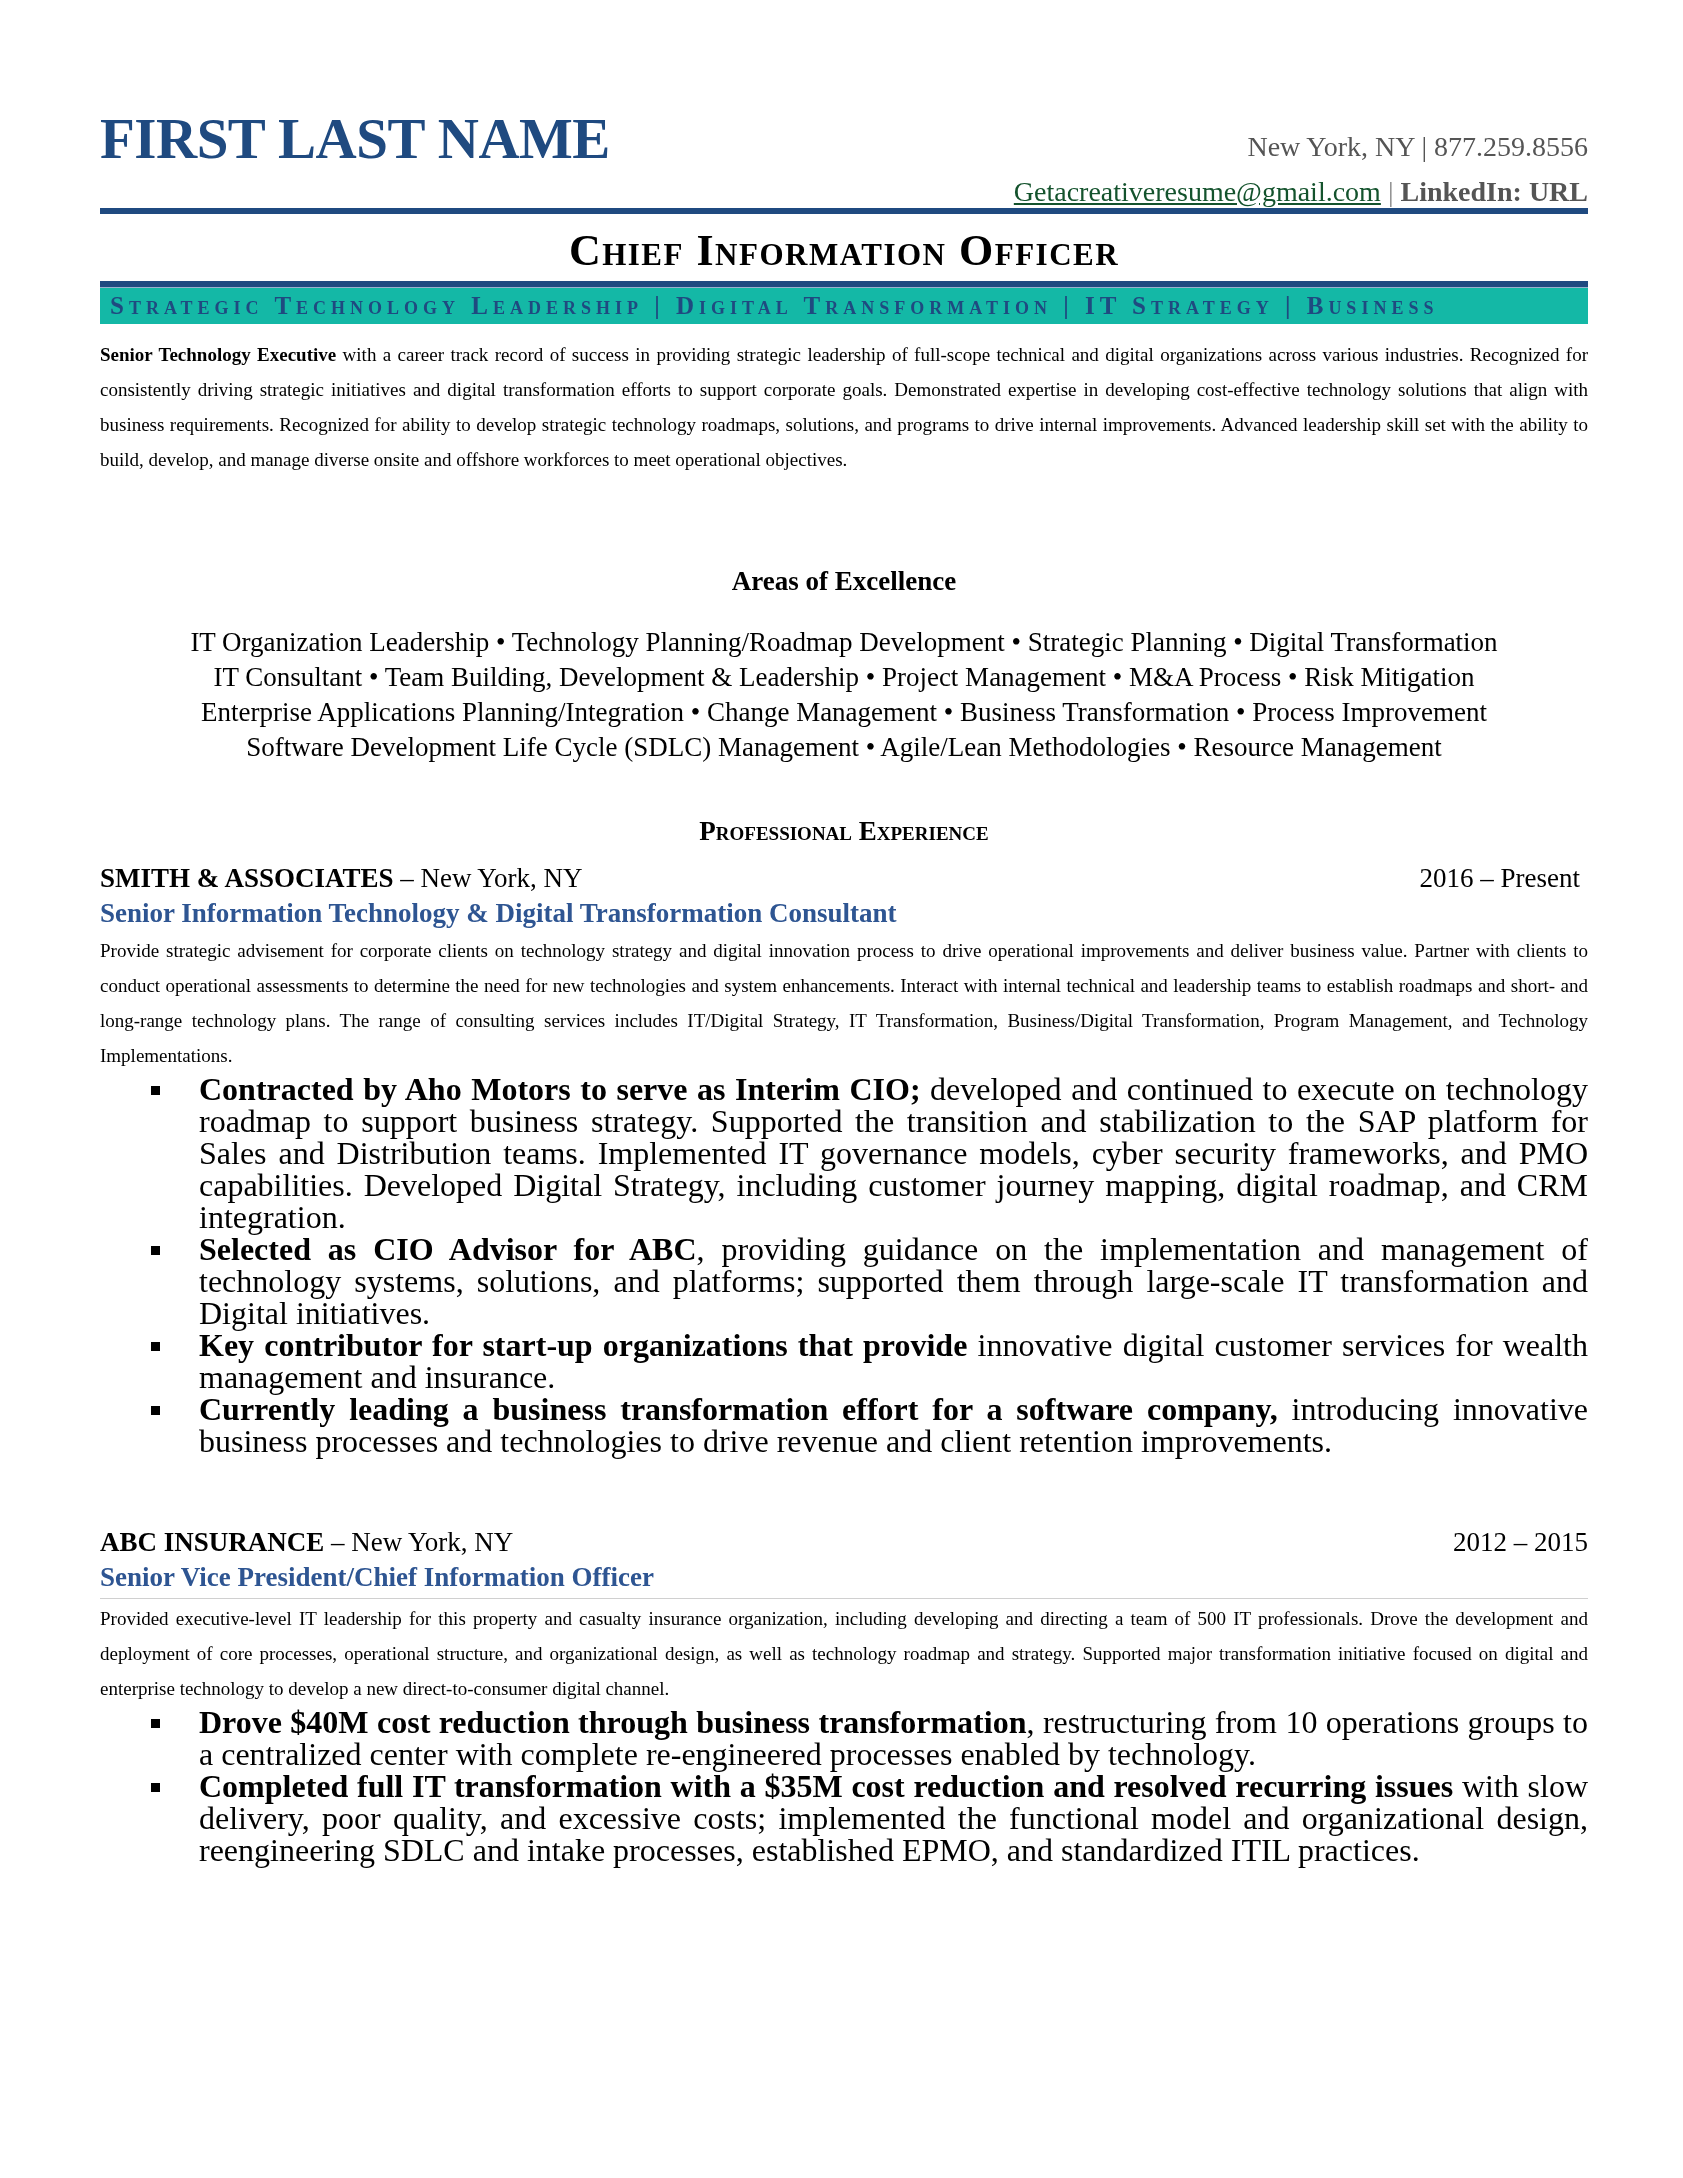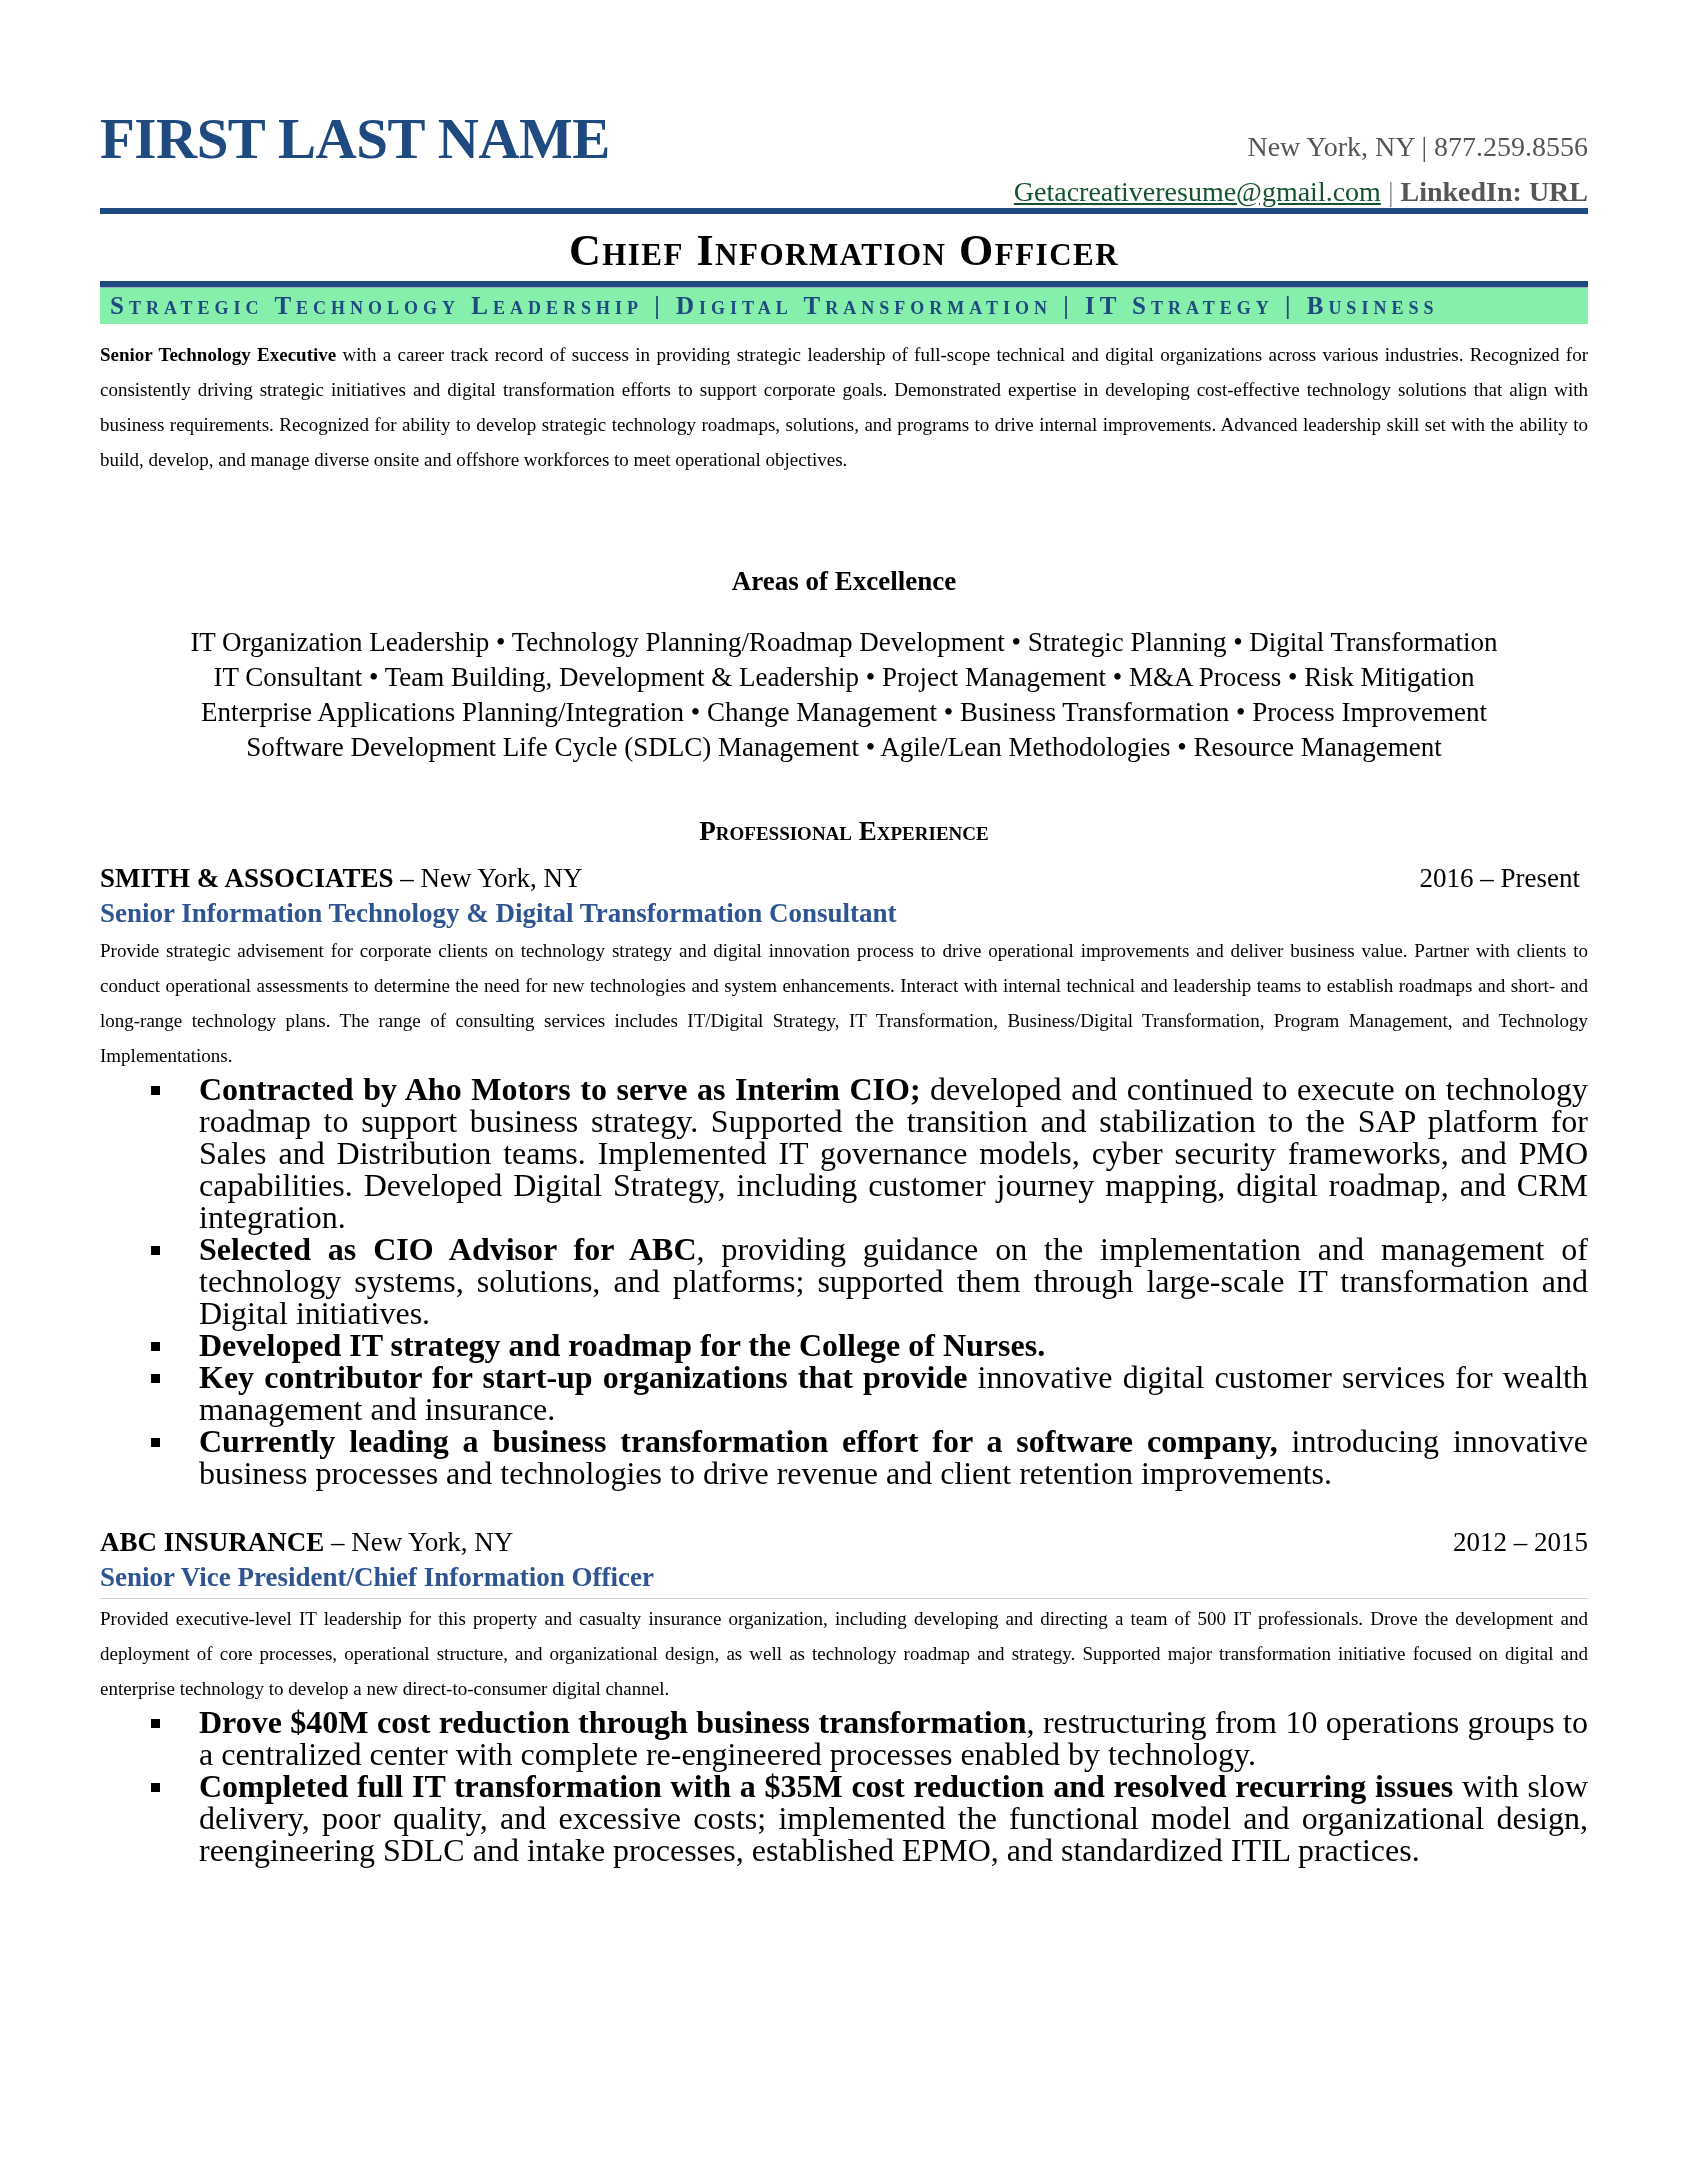--- a/index.html
+++ b/index.html
@@ -10,21 +10,21 @@
   .name { position: absolute; left: 0; top: 0; font-size: 57px; font-weight: bold; color: #1f4a80; letter-spacing: -0.5px; line-height: 69px; white-space: nowrap; }
   .contact1 { position: absolute; right: 0; top: 26px; font-size: 28px; color: #555; white-space: nowrap; line-height: 34px; }
   .contact2 { position: absolute; right: 0; top: 71px; font-size: 28px; color: #555; white-space: nowrap; line-height: 34px; }
   .contact2 a { color: #14532d; text-decoration: underline; }
   .contact2 .sep { color: #888; }
   .contact2 b { color: #555; }
 
   .rule-top { position: absolute; top: 208px; left: 0; width: 1488px; height: 6px; background: #1f4a80; }
   .title { position: absolute; top: 220px; left: 0; width: 1488px; text-align: center; font-size: 44px; font-weight: bold; font-variant: small-caps; letter-spacing: 1.5px; line-height: 61px; }
   .rule-mid { position: absolute; top: 281px; left: 0; width: 1488px; height: 6px; background: #1f4a80; border-bottom: 1px solid #9ab0cd; }
-  .tagline { position: absolute; top: 288px; left: 0; width: 1488px; height: 36px; background: #86efac; overflow: hidden; white-space: nowrap; font-size: 25px; font-weight: bold; color: #1f4a80; font-variant: small-caps; letter-spacing: 5px; line-height: 36px; padding-left: 10px; box-sizing: border-box; }
+  .tagline { position: absolute; top: 288px; left: 0; width: 1488px; height: 36px; background: #14b8a6; overflow: hidden; white-space: nowrap; font-size: 25px; font-weight: bold; color: #1f4a80; font-variant: small-caps; letter-spacing: 5px; line-height: 36px; padding-left: 10px; box-sizing: border-box; }
 
   .text { font-size: 19px; line-height: 35px; text-align: justify; }
   .summary { position: absolute; top: 337px; left: 0; width: 1488px; }
   .aoe-title { position: absolute; top: 564px; left: 0; width: 1488px; font-size: 27px; font-weight: bold; text-align: center; line-height: 35px; }
   .aoe { position: absolute; top: 616px; left: 0; width: 1488px; font-size: 27px; line-height: 35px; text-align: center; margin-top: 9px; }
 
   .section-title { position: absolute; top: 814px; left: 0; width: 1488px; text-align: center; font-size: 27px; font-weight: bold; font-variant: small-caps; line-height: 35px; }
 
   .job { position: absolute; left: 0; width: 1488px; }
   .job-line { position: relative; height: 35px; font-size: 27px; line-height: 35px; }
@@ -69,21 +69,21 @@
   <div class="job" style="top: 861px;">
     <div class="job-line">
       <span class="company">SMITH &amp; ASSOCIATES</span><span> – New York, NY</span>
       <span class="dates">2016 – Present</span>
     </div>
     <div class="role">Senior Information Technology &amp; Digital Transformation Consultant</div>
     <div class="text job-desc">Provide strategic advisement for corporate clients on technology strategy and digital innovation process to drive operational improvements and deliver business value. Partner with clients to conduct operational assessments to determine the need for new technologies and system enhancements. Interact with internal technical and leadership teams to establish roadmaps and short- and long-range technology plans. The range of consulting services includes IT/Digital Strategy, IT Transformation, Business/Digital Transformation, Program Management, and Technology Implementations.</div>
     <ul class="bullets">
       <li><span class="bullet-icon"></span><b>Contracted by Aho Motors to serve as Interim CIO;</b><span> developed and continued to execute on technology roadmap to support business strategy. Supported the transition and stabilization to the SAP platform for Sales and Distribution teams. Implemented IT governance models, cyber security frameworks, and PMO capabilities. Developed Digital Strategy, including customer journey mapping, digital roadmap, and CRM integration.</span></li>
       <li><span class="bullet-icon"></span><b>Selected as CIO Advisor for ABC</b><span>, providing guidance on the implementation and management of technology systems, solutions, and platforms; supported them through large-scale IT transformation and Digital initiatives.</span></li>
-      <li><span class="bullet-icon"></span><b>Developed IT strategy and roadmap for the College of Nurses.</b><span></span></li>
+      <li><span class="bullet-icon"></span><span></span></li>
       <li><span class="bullet-icon"></span><b>Key contributor for start-up organizations that provide</b><span> innovative digital customer services for wealth management and insurance.</span></li>
       <li><span class="bullet-icon"></span><b>Currently leading a business transformation effort for a software company,</b><span> introducing innovative business processes and technologies to drive revenue and client retention improvements.</span></li>
     </ul>
   </div>
 
   <div class="job" style="top: 1525px;">
     <div class="job-line">
       <span class="company">ABC INSURANCE</span><span> – New York, NY</span>
       <span class="dates" style="right:0;">2012 – 2015</span>
     </div>

